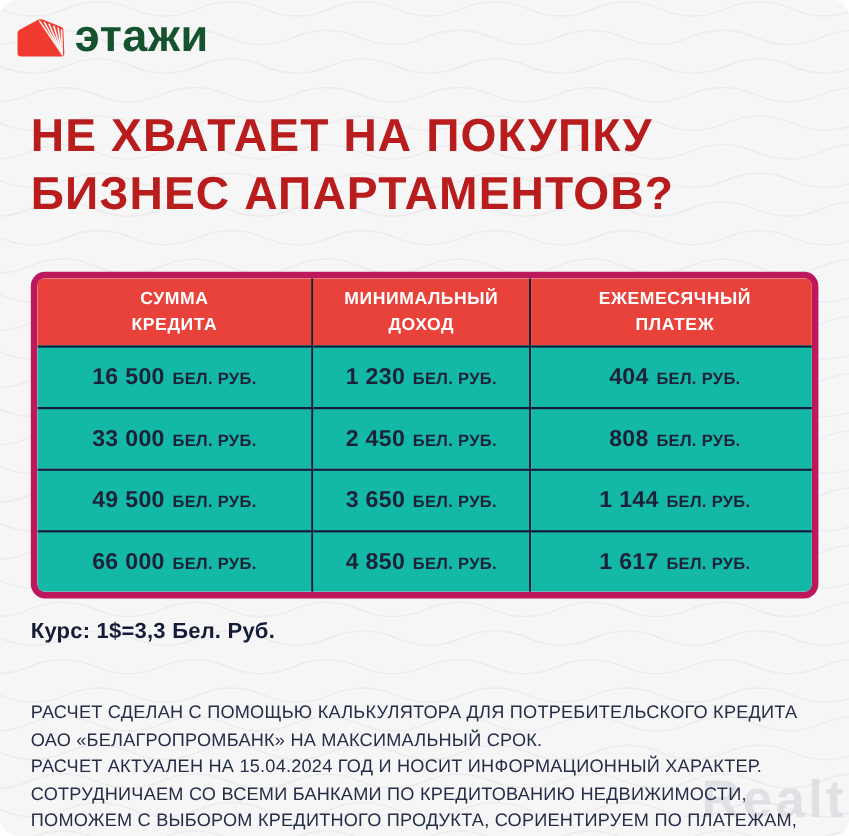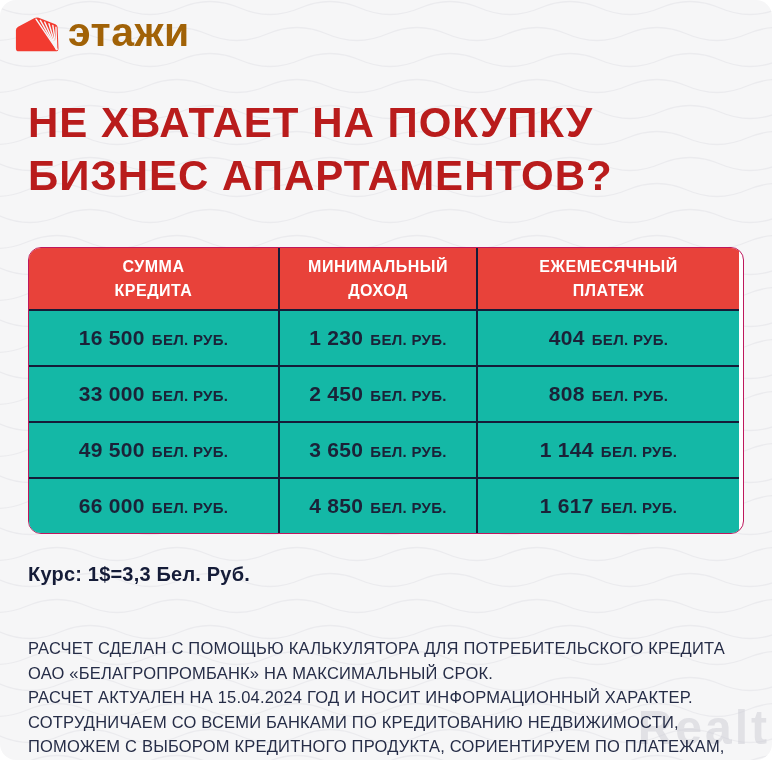--- a/index.html
+++ b/index.html
@@ -6,33 +6,33 @@
   html,body { background:#ffffff; font-family:"Liberation Sans", sans-serif; }
   .page {
     position:relative; width:772px; height:760px;
     background:#f6f6f7; border-radius:16px; overflow:hidden;
   }
   .bg-waves { position:absolute; top:0; left:0; z-index:0; }
   .content { position:relative; z-index:2; }
 
   
   .logo { position:absolute; top:12px; left:14px; display:flex; align-items:center; gap:8px; }
-  .logo-text { color:#a16207; font-size:41px; font-weight:800; letter-spacing:.5px; line-height:1; padding-bottom:4px; }
+  .logo-text { color:#14532d; font-size:41px; font-weight:800; letter-spacing:.5px; line-height:1; padding-bottom:4px; }
 
   
   .heading {
     position:absolute; top:96px; left:28px; width:716px;
     font-size:42px; font-weight:800; line-height:53px; letter-spacing:1px;
     color:#b91c1c; white-space:pre-line;
   }
 
   
   .credit-table {
     position:absolute; top:247px; left:28px; width:716px;
-    border:1px solid #be185d; border-radius:13px; overflow:hidden; background:#ffffff;
+    border:6px solid #be185d; border-radius:13px; overflow:hidden; background:#ffffff;
     display:grid; grid-template-columns:251px 198px 261px;
   }
   .th {
     background:#e8423a; color:#ffffff; height:61px;
     display:flex; align-items:center; justify-content:center; text-align:center;
     font-size:16px; font-weight:700; letter-spacing:.5px; line-height:1.45;
     white-space:pre-line; border-right:2px solid #151c38;
   }
   .th.last { border-right:none; }
   .td {

